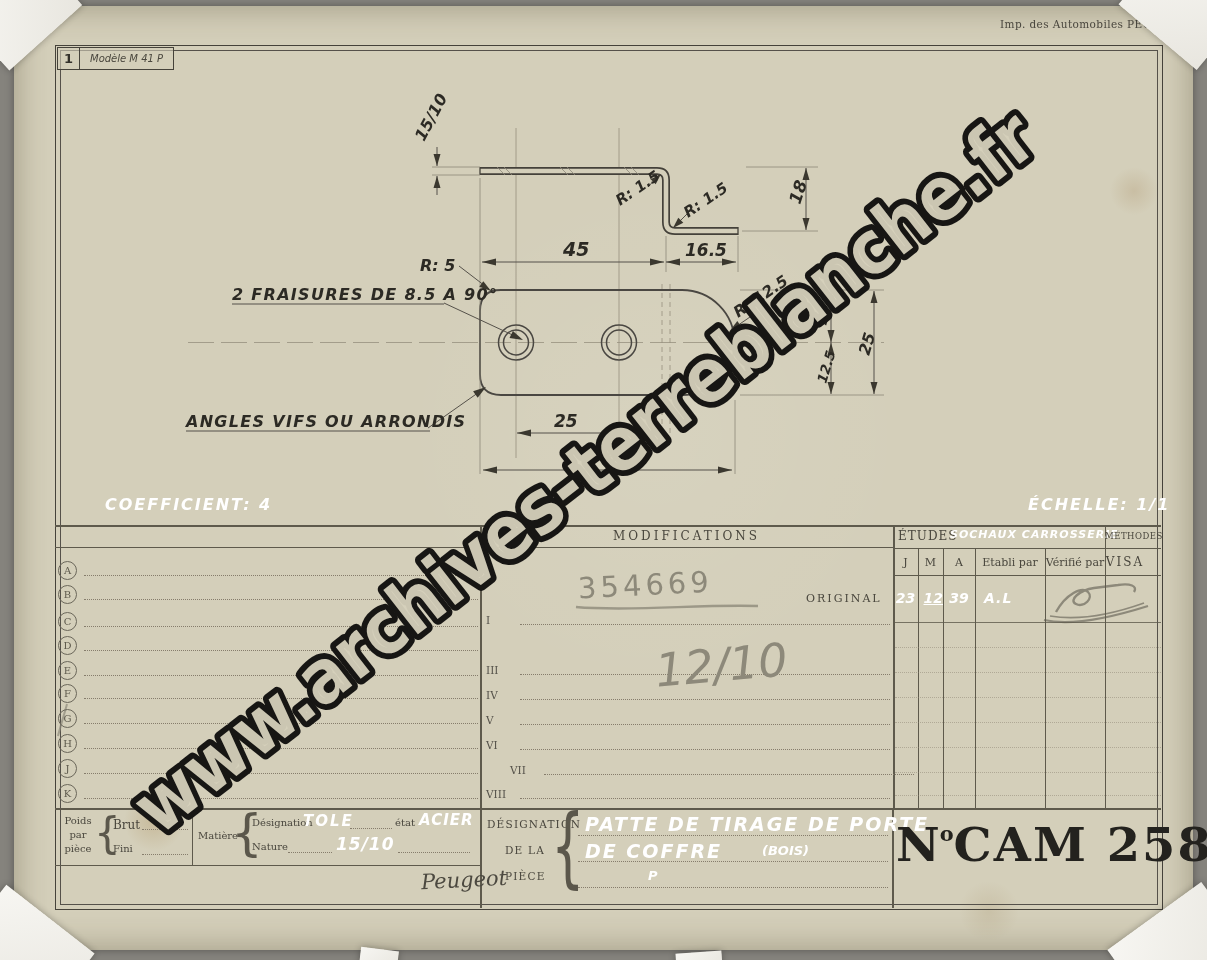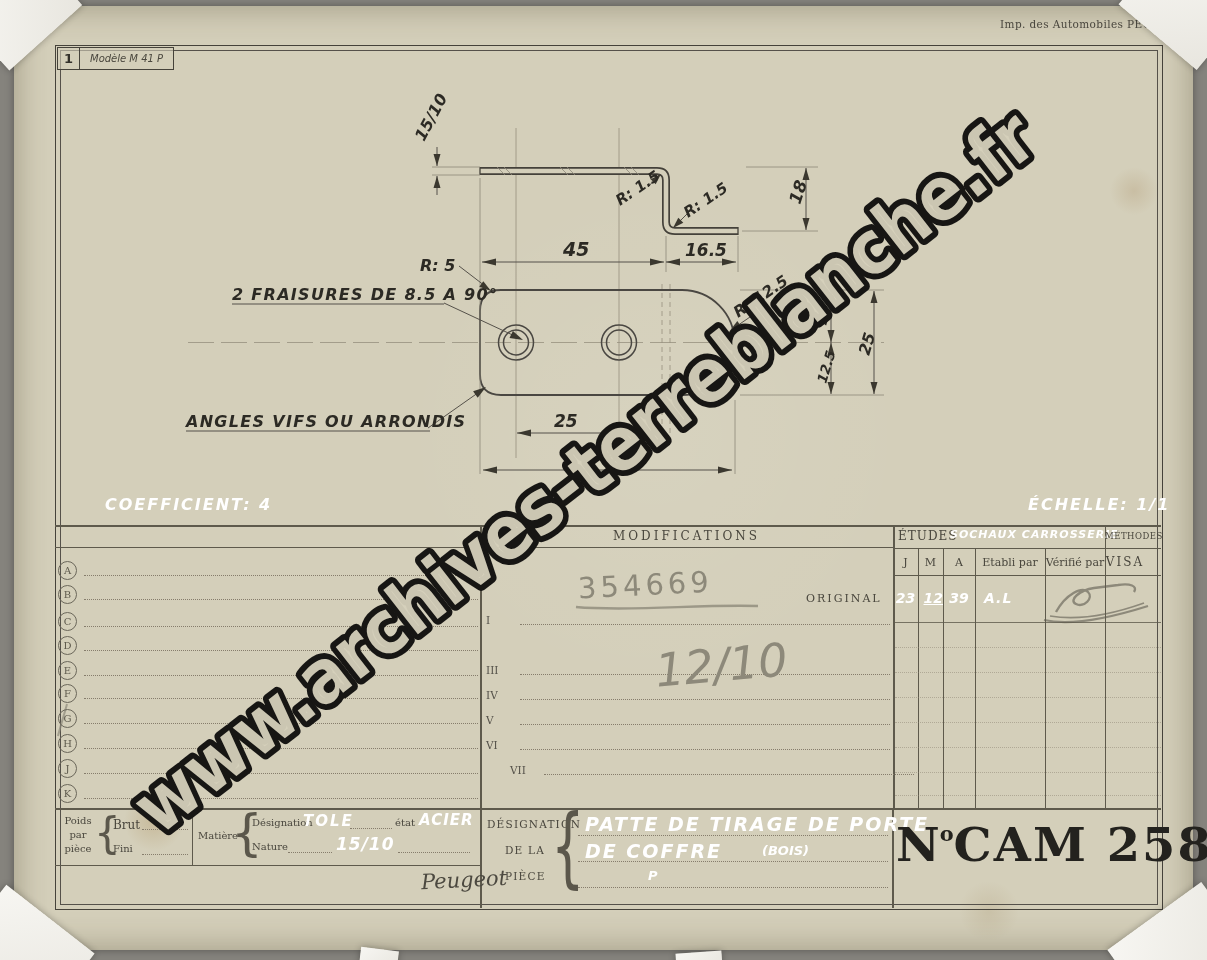--- a/index.html
+++ b/index.html
@@ -268,20 +268,24 @@
       <span class="dotfill"></span>
     </div>
   <div class="modrow" style="left:486px;top:736px;width:404px;">
       <span class="rlab">VI</span>
       <span class="dotfill"></span>
     </div>
   <div class="modrow" style="left:486px;top:761px;width:404px;margin-left:24px;">
       <span class="rlab">VII</span>
       <span class="dotfill"></span>
     </div>
+  <div class="modrow" style="left:486px;top:785px;width:404px;">
+      <span class="rlab">VIII</span>
+      <span class="dotfill"></span>
+    </div>
 
   <div class="dotline" style="left:895px;top:647px;width:266px;opacity:.45;"></div>
   <div class="dotline" style="left:895px;top:672px;width:266px;opacity:.45;"></div>
   <div class="dotline" style="left:895px;top:697px;width:266px;opacity:.45;"></div>
   <div class="dotline" style="left:895px;top:722px;width:266px;opacity:.45;"></div>
   <div class="dotline" style="left:895px;top:747px;width:266px;opacity:.45;"></div>
   <div class="dotline" style="left:895px;top:772px;width:266px;opacity:.45;"></div>
   <div class="dotline" style="left:895px;top:795px;width:266px;opacity:.45;"></div>
 
   <div class="abs print" style="left:806px;top:592px;font-size:11px;letter-spacing:2px;">ORIGINAL</div>

